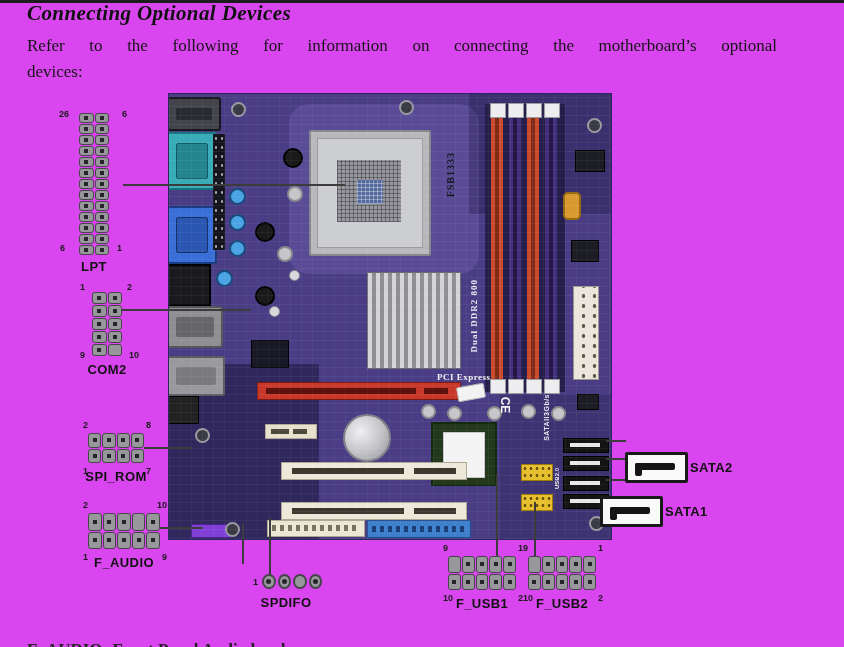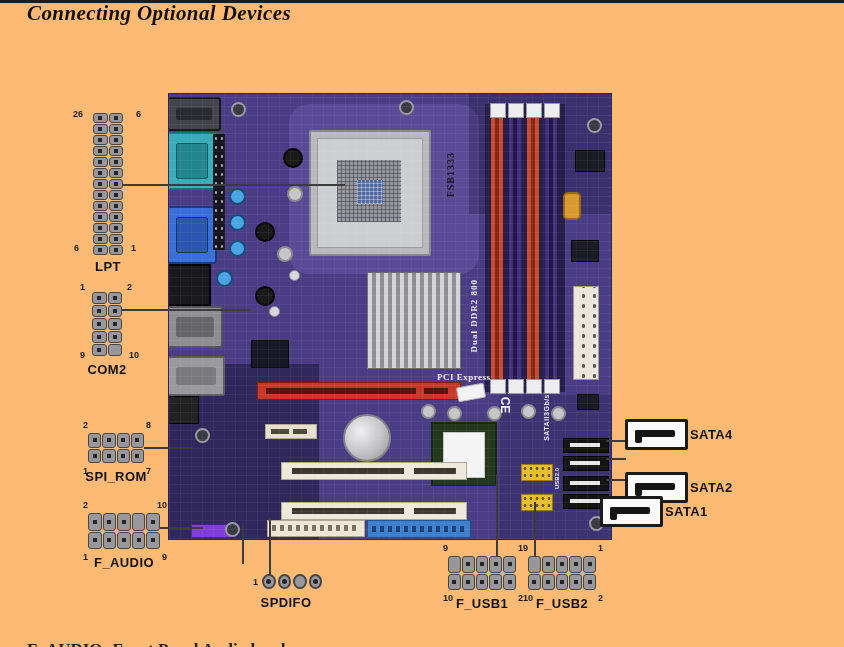--- a/index.html
+++ b/index.html
@@ -1,16 +1,16 @@
 <!DOCTYPE html>
 <html><head>
 <meta charset="utf-8">
 <style>
   html,body{margin:0;padding:0;background:#e8e8e8}
-  .page{position:relative;width:844px;height:647px;background:#fdba74;overflow:hidden;
+  .page{position:relative;width:844px;height:647px;background:#d946ef;overflow:hidden;
         font-family:"Liberation Sans",sans-serif;color:#1a1a1a}
   .toprule{position:absolute;left:0;top:0;width:844px;height:3px;background:#1c1c1c}
   .heading{position:absolute;left:27px;top:1px;font-family:"Liberation Serif",serif;
            font-style:italic;font-weight:bold;font-size:21px;color:#111;letter-spacing:.4px}
   .intro{position:absolute;left:27px;top:33px;width:750px;font-family:"Liberation Serif",serif;
          font-size:17px;line-height:26px;color:#151515}
   .intro .l1{text-align:justify;text-align-last:justify}
   .footer-cut{position:absolute;left:27px;top:640px;font-family:"Liberation Serif",serif;
               font-weight:bold;font-size:17px;color:#222;white-space:nowrap}
 
@@ -40,21 +40,21 @@
   .pin::after{content:"";position:absolute;left:50%;top:50%;width:4px;height:4px;
               margin:-2px 0 0 -2px;background:#26262a}
   .pin.key::after{display:none}
   .round{gap:2px}
   .round .pin{border-radius:50%;border-width:2px}
   .round .pin::after{border-radius:50%;width:5px;height:5px;margin:-2.5px 0 0 -2.5px}
   .pl{position:absolute;font-weight:bold;font-size:9px;color:#1a1a1a;white-space:nowrap}
   .cname{position:absolute;top:calc(100% + 6px);left:50%;transform:translateX(-50%);
          font-weight:bold;font-size:13px;color:#111;letter-spacing:.4px;white-space:nowrap}
 
-  #g-lpt{left:93px;top:113px;width:30px;height:142px}
+  #g-lpt{left:79px;top:113px;width:30px;height:142px}
   #g-lpt .tl{left:-20px;top:-4px}   #g-lpt .tr{right:-18px;top:-4px}
   #g-lpt .bl{left:-19px;bottom:2px} #g-lpt .br{right:-13px;bottom:2px}
   #g-lpt .cname{top:calc(100% + 4px)}
 
   #g-com2{left:92px;top:292px;width:30px;height:64px}
   #g-com2 .tl{left:-12px;top:-10px}  #g-com2 .tr{right:-10px;top:-10px}
   #g-com2 .bl{left:-12px;bottom:-4px} #g-com2 .br{right:-17px;bottom:-4px}
 
   .horiz .tl{left:-5px;top:-13px}   .horiz .tr{right:-7px;top:-13px}
   .horiz .bl{left:-5px;bottom:-13px}.horiz .br{right:-7px;bottom:-13px}
@@ -80,20 +80,24 @@
   .sata-icon .bar{position:absolute;left:7px;top:8px;width:40px;height:7px;background:#151515;border-radius:2px}
   .sata-icon .stub{position:absolute;left:7px;top:8px;width:7px;height:13px;background:#151515;border-radius:2px}
   .sata-label{position:absolute;left:65px;top:8px;font-weight:bold;font-size:13px;color:#111;letter-spacing:.4px}
 </style>
 </head>
 <body>
 
 <div class="page">
   <div class="toprule"></div>
   <div class="heading">Connecting Optional Devices</div>
+  <div class="intro">
+    <div class="l1">Refer to the following for information on connecting the motherboard’s optional</div>
+    <div class="l2">devices:</div>
+  </div>
 
   <div class="diagram">
 
     <div class="board">
 
       <div class="abs" style="left:120px;top:10px;width:190px;height:170px;background:rgba(160,140,220,.18);border-radius:20px"></div>
       <div class="abs" style="left:0;top:270px;width:150px;height:175px;background:rgba(8,4,30,.38)"></div>
       <div class="abs" style="left:300px;top:0;width:142px;height:120px;background:rgba(8,4,30,.22)"></div>
       <div class="abs" style="left:330px;top:300px;width:112px;height:145px;background:rgba(8,4,30,.18)"></div>
 
@@ -378,28 +382,21 @@
           <span class="pin"></span>
           <span class="pin"></span>
         </div>
       <span class="pl tl">9</span>
       <span class="pl tr">1</span>
       <span class="pl bl">10</span>
       <span class="pl br">2</span>
       <span class="cname">F_USB2</span>
     </div>
 
-    <div class="sata-item" style="left:625px;top:419px">
-      <div class="sata-icon">
-          <span class="stub"></span>
-          <span class="bar"></span>
-        </div>
-      <span class="sata-label">SATA4</span>
-    </div>
-    <div class="sata-item" style="left:625px;top:472px">
+    <div class="sata-item" style="left:625px;top:452px">
       <div class="sata-icon">
           <span class="stub"></span>
           <span class="bar"></span>
         </div>
       <span class="sata-label">SATA2</span>
     </div>
     <div class="sata-item" style="left:600px;top:496px">
       <div class="sata-icon">
           <span class="stub"></span>
           <span class="bar"></span>

